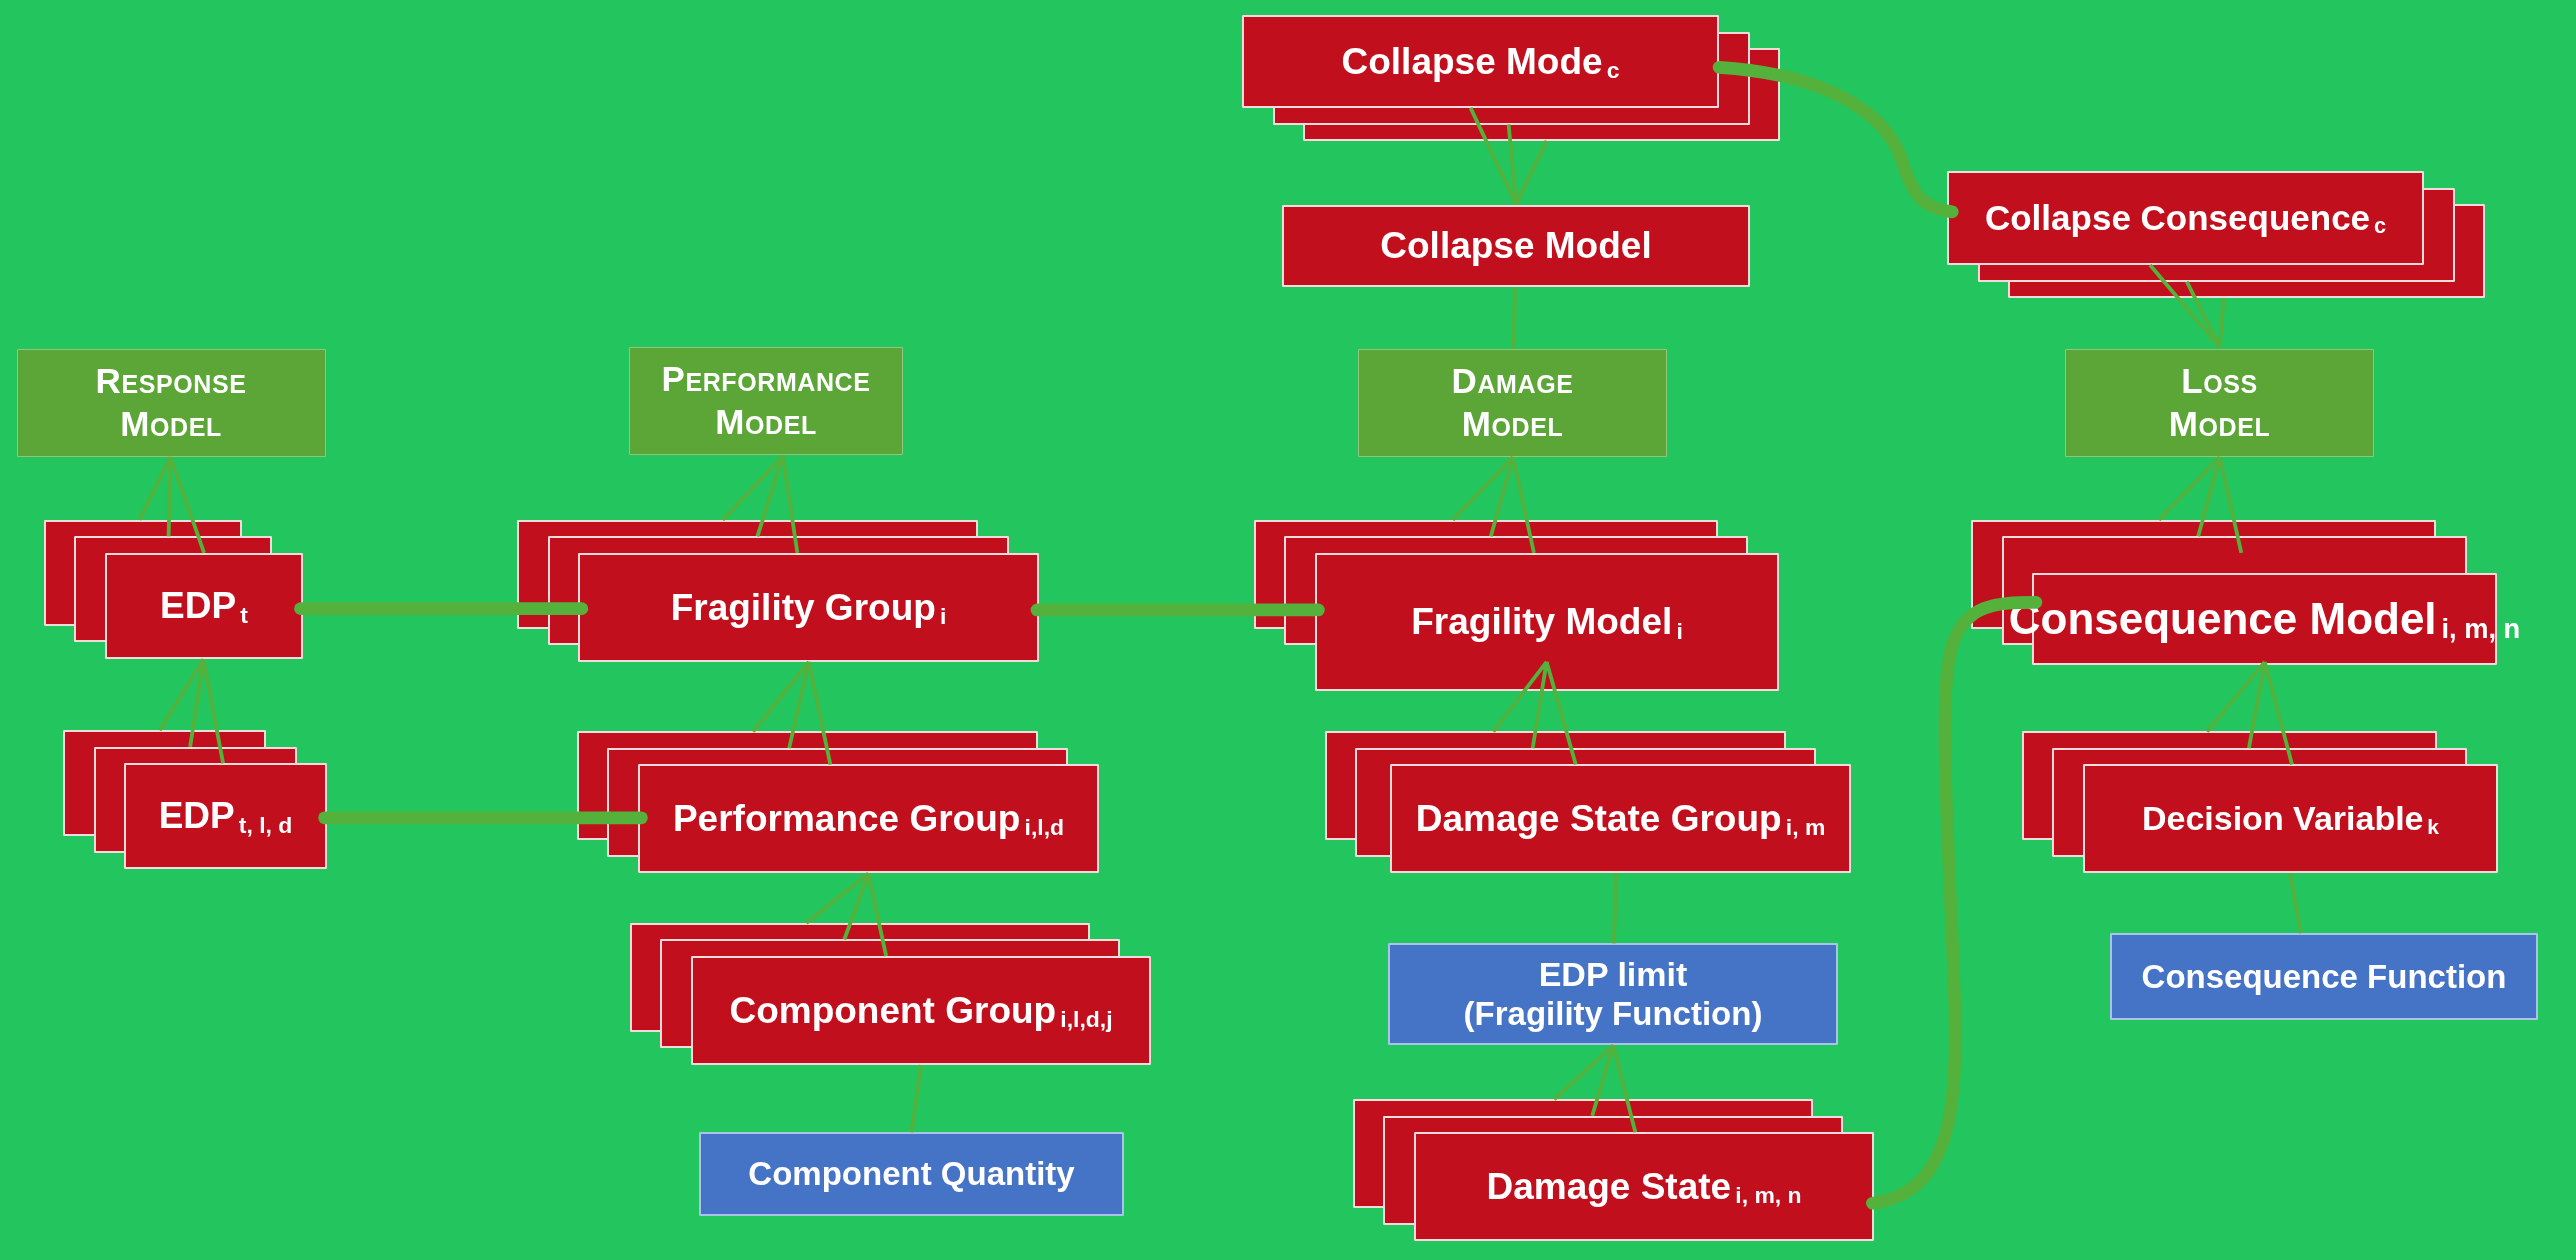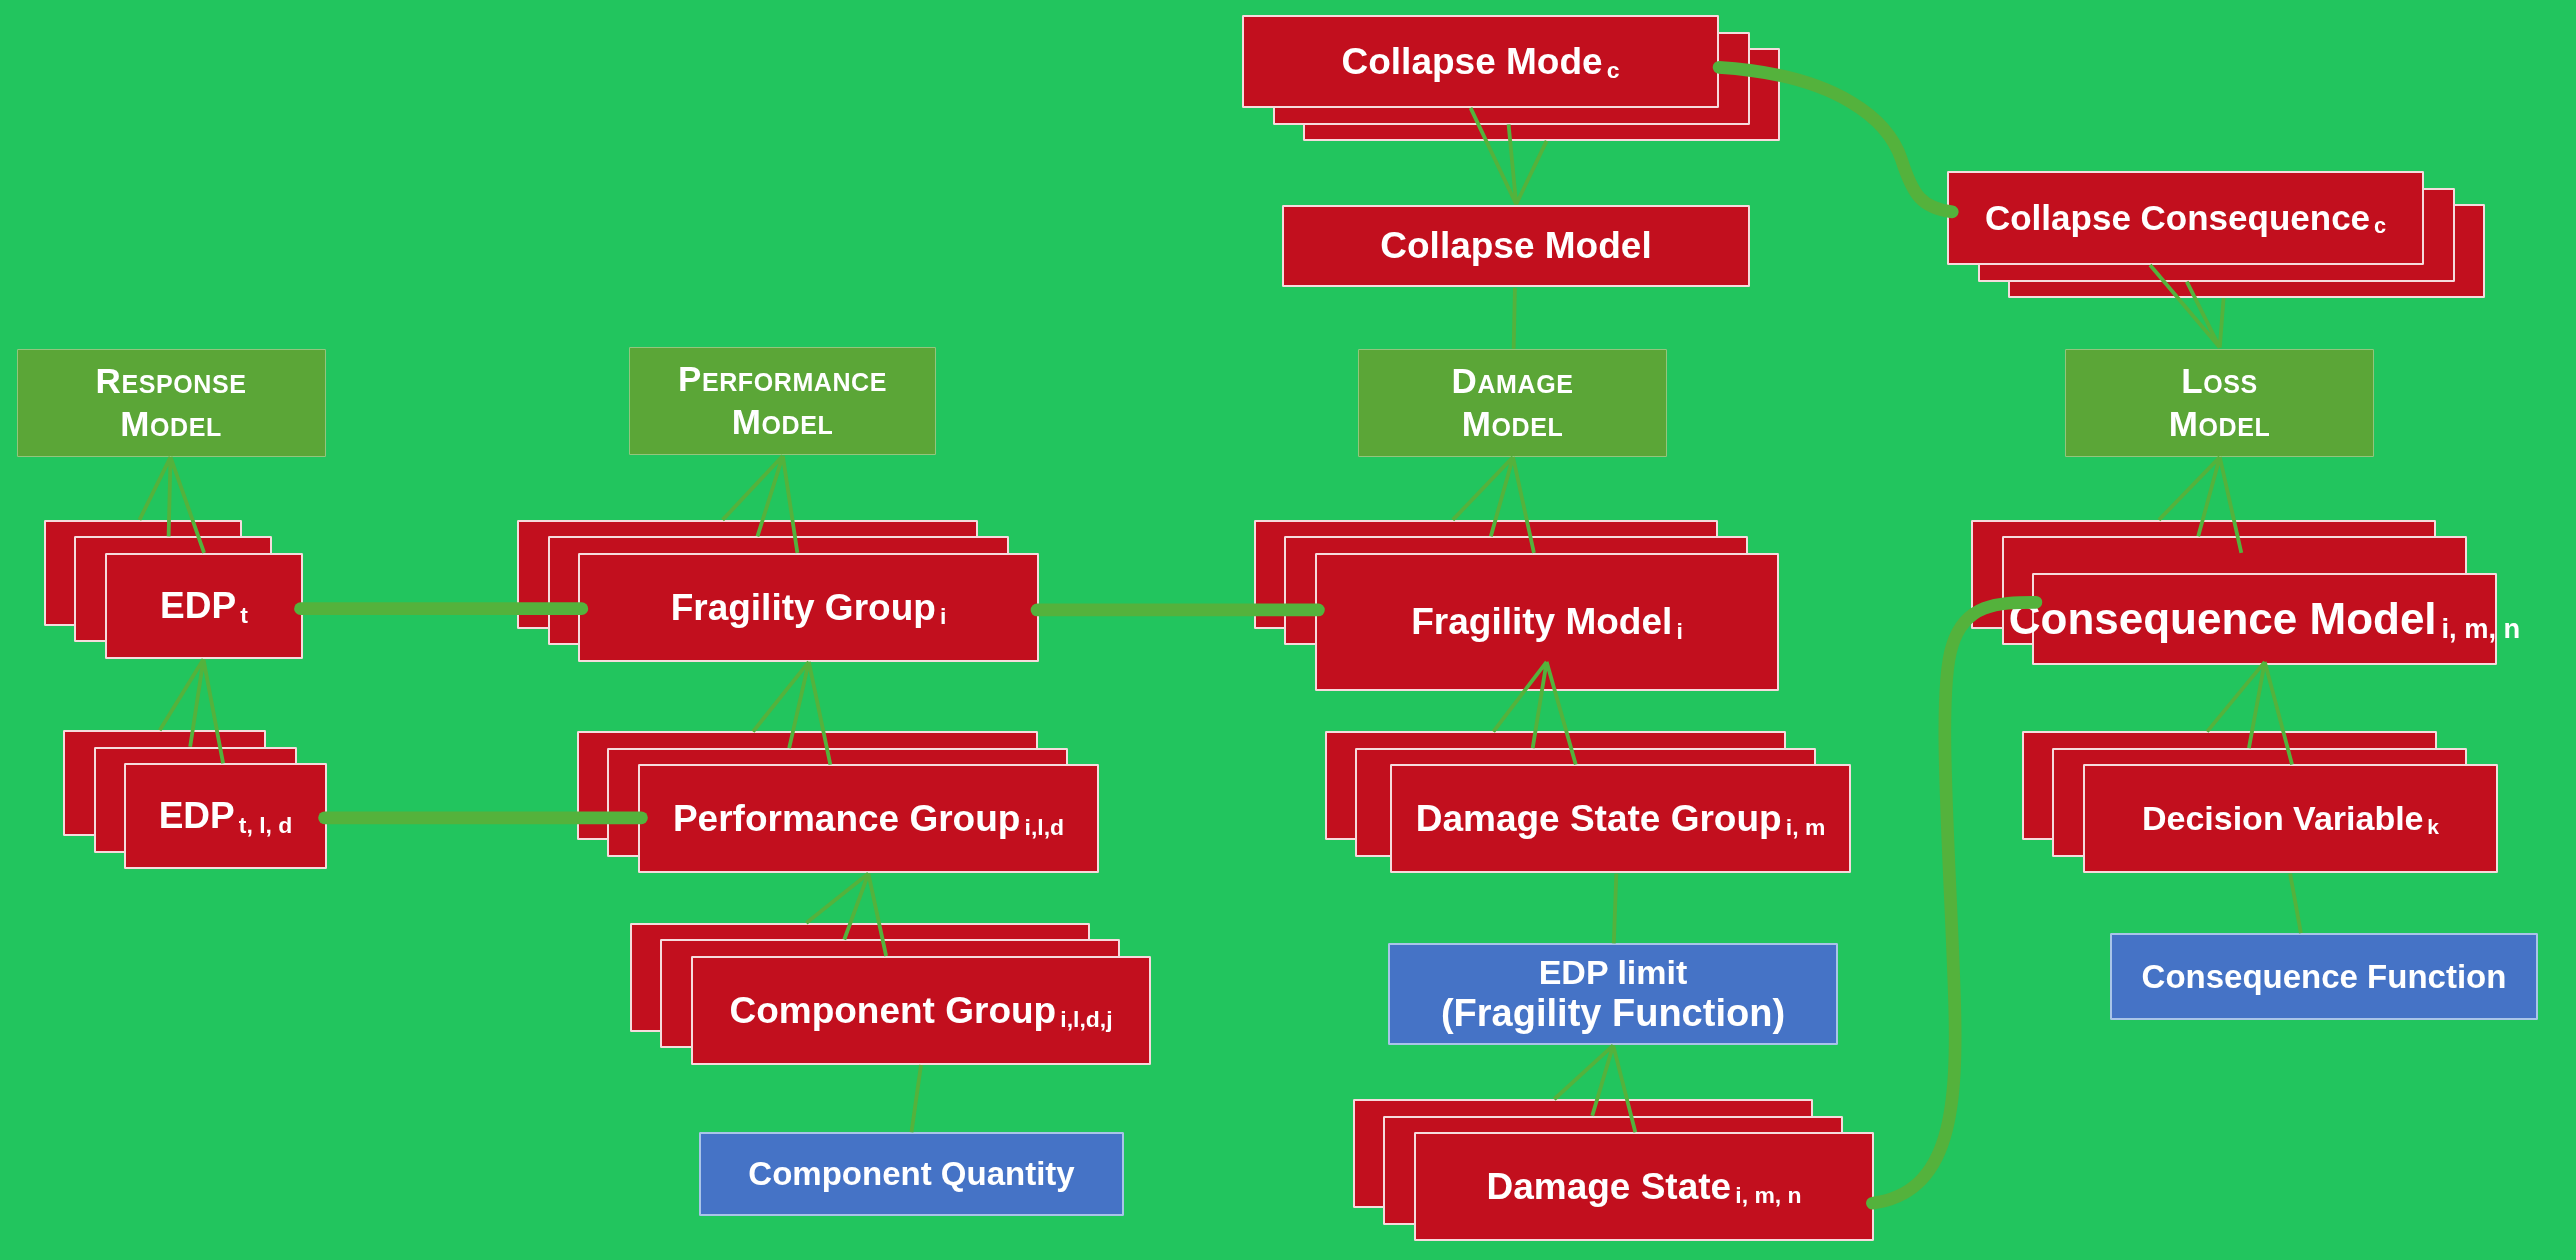--- a/index.html
+++ b/index.html
@@ -52,21 +52,21 @@
     line-height:1.15;
   }
   .sub{
     font-size:0.62em;
     font-weight:bold;
     transform:translateY(0.38em);
     margin-left:0.18em;
     white-space:pre;
   }
   .lbl{white-space:pre;}
-  .blue-line2{font-size:38px;}
+  .blue-line2{font-size:33px;}
   .blue-line1{font-size:34px;}
   svg#edges{
     position:absolute;left:0;top:0;z-index:40;
     pointer-events:none;
   }
 </style>
 </head>
 <body>
 
 <div id="canvas">
@@ -135,21 +135,21 @@
   <div class="layer z2" style="left:1978px;top:188px;width:477px;height:94px;"></div>
   <div class="redbox" style="left:1947px;top:171px;width:477px;height:94px;font-size:35px;">
     <span class="lbl">Collapse Consequence</span>
       <span class="sub">c</span>
   </div>
 
   <div class="greenbox" style="left:16.5px;top:349px;width:309px;height:108px;">
     <span>Response</span>
     <span>Model</span>
   </div>
-  <div class="greenbox" style="left:629px;top:347px;width:307px;height:108px;">
+  <div class="greenbox" style="left:629px;top:347px;width:274px;height:108px;">
     <span>Performance</span>
     <span>Model</span>
   </div>
   <div class="greenbox" style="left:1358px;top:349px;width:309px;height:108px;">
     <span>Damage</span>
     <span>Model</span>
   </div>
   <div class="greenbox" style="left:2065px;top:349px;width:309px;height:108px;">
     <span>Loss</span>
     <span>Model</span>

